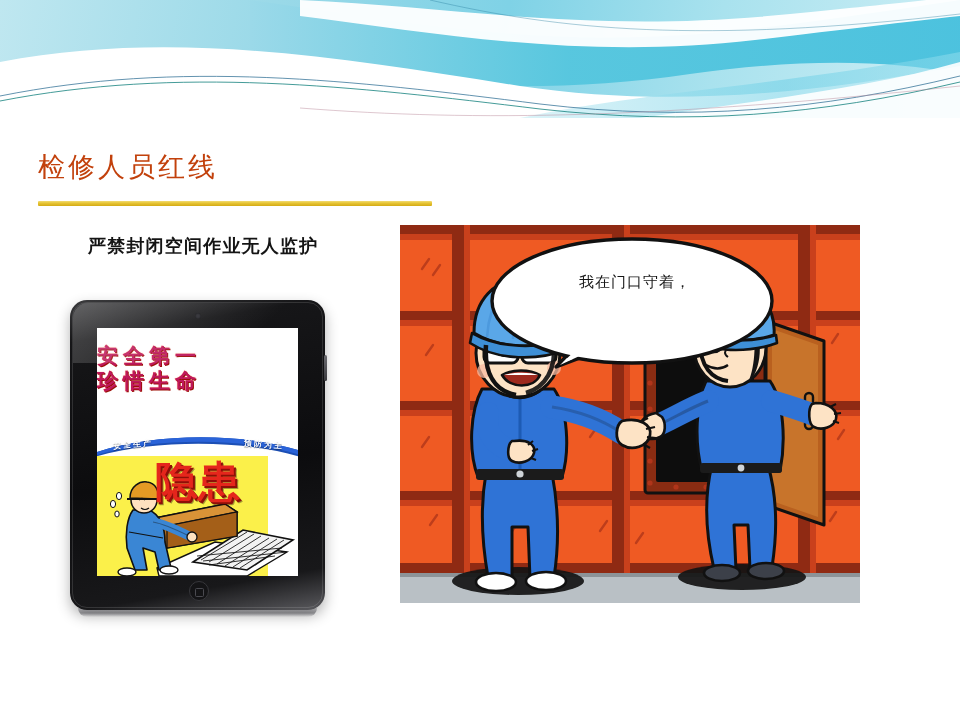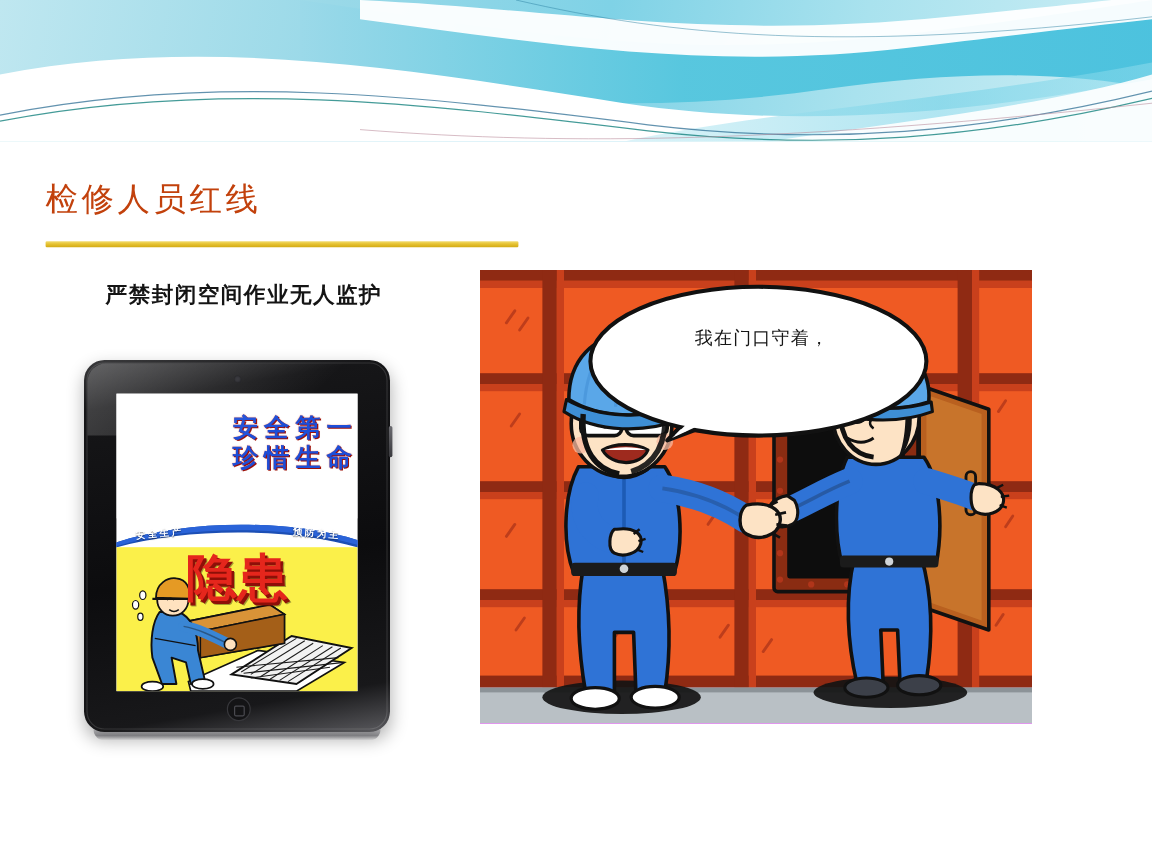--- a/index.html
+++ b/index.html
@@ -89,55 +89,55 @@
     opacity:.85;
   }
 
   
   #tablet-screen{
     position:absolute;left:27px;top:28px;width:201px;height:248px;
     background:#ffffff;overflow:hidden;
   }
   .poster-top{position:absolute;left:0;top:0;width:201px;height:104px;background:#ffffff;}
   #poster-headline{
-    position:absolute;left:0;top:16px;width:201px;text-align:right;
+    position:absolute;left:0;top:16px;width:201px;text-align:left;
     font-family:"DejaVu Sans","Liberation Sans",sans-serif;
     font-weight:bold;font-size:21px;line-height:25px;letter-spacing:5px;
-    color:#1d4ed8;
+    color:#be185d;
     text-shadow:1px 1px 0 #9c1008, 0 0 1px #ff6a3a;
   }
   #poster-headline span{display:block;}
   #poster-banner{
     position:absolute;left:-6px;top:104px;width:213px;height:26px;overflow:hidden;
   }
   #poster-banner svg{position:absolute;left:0;top:0;}
   .poster-banner-txt{
     position:absolute;top:7px;color:#ffffff;font-weight:bold;font-size:8px;letter-spacing:2px;
     font-family:"DejaVu Sans",sans-serif;text-shadow:0 1px 1px rgba(0,0,0,.45);
   }
   #poster-banner-left{left:22px;transform:rotate(-5deg);}
   #poster-banner-right{right:20px;transform:rotate(5deg);}
   .poster-bottom{
-    position:absolute;left:0;top:128px;width:201px;height:120px;
+    position:absolute;left:0;top:128px;width:171px;height:120px;
     background:#fbf04a;
   }
   #poster-kanji{
     position:absolute;left:58px;top:4px;
     font-family:"DejaVu Sans","Liberation Sans",sans-serif;
     font-weight:bold;font-size:42px;line-height:44px;letter-spacing:1px;
     color:#e5261c;
     text-shadow:2px 2px 0 #8e0f08, 3px 3px 0 rgba(0,0,0,.35);
     white-space:nowrap;
   }
   .poster-art{position:absolute;left:0;top:0;}
 
   
   #cartoon{
     position:absolute;left:400px;top:225px;width:460px;height:378px;
-    overflow:hidden;background:#d946ef;
+    overflow:hidden;background:#86efac;
   }
   #cartoon svg{position:absolute;left:0;top:0;}
   #speech-text{
     position:absolute;left:100px;top:44px;width:270px;text-align:center;
     font-family:"DejaVu Sans","Liberation Sans",sans-serif;
     font-size:15px;line-height:26px;color:#161616;letter-spacing:1px;
   }
   #speech-text span{display:block;}
 </style>
 </head>

